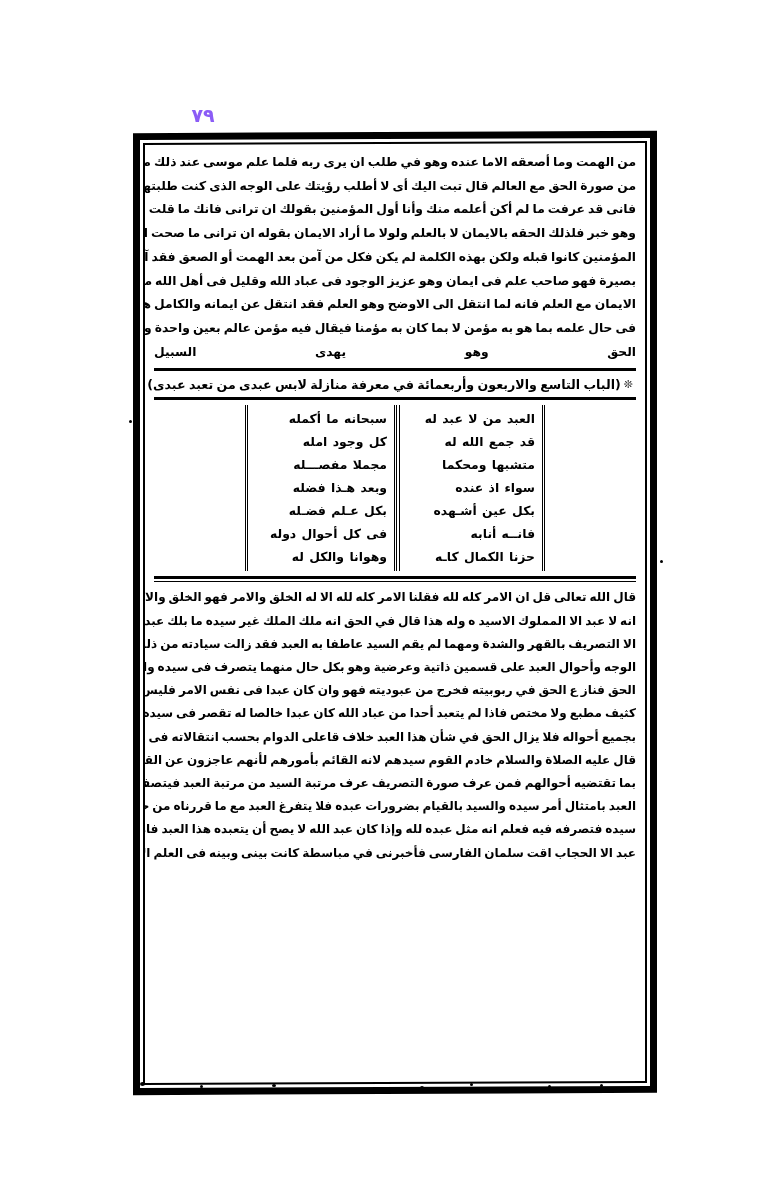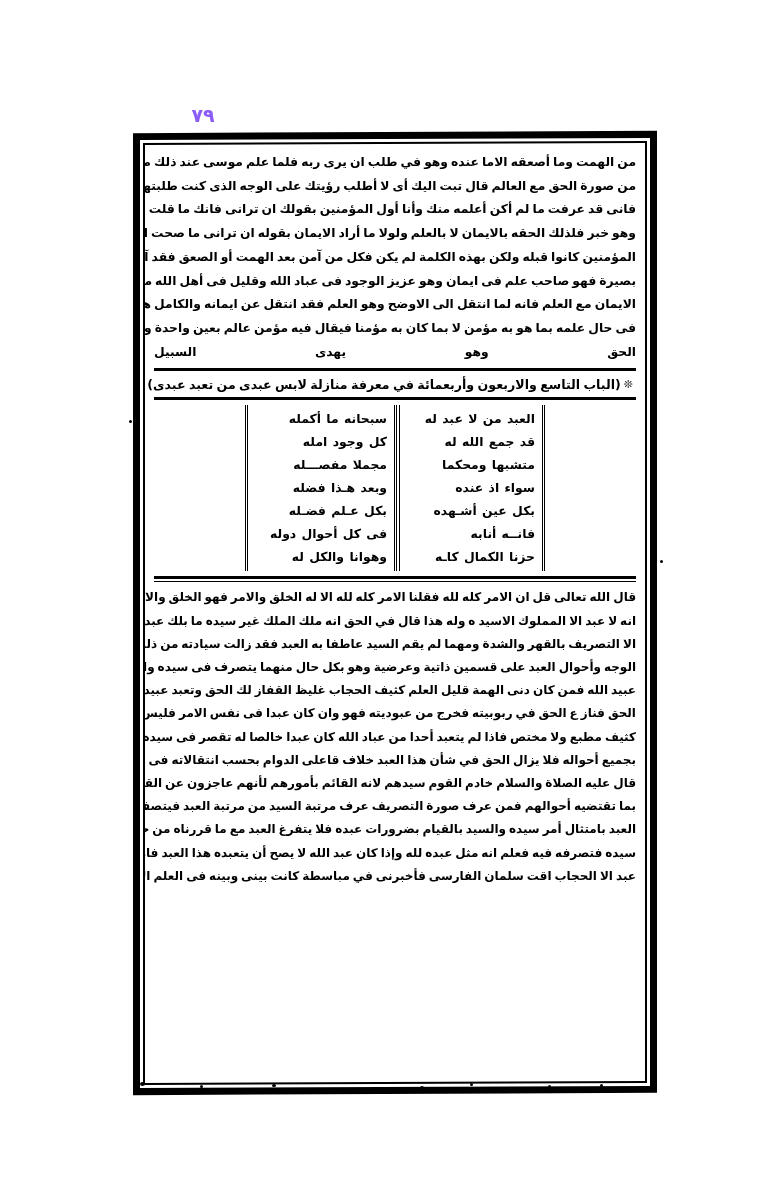--- a/index.html
+++ b/index.html
@@ -222,21 +222,20 @@
         </div>
       </div>
 
       <hr class="rule-double">
 
       <div class="arabic-block" id="paragraph-bottom">
         <span class="arabic-line">قال الله تعالى قل ان الامر كله لله فقلنا الامر كله لله الا له الخلق والامر فهو الخلق والامر اعلم</span>
         <span class="arabic-line">انه لا عبد الا المملوك الاسيد ه وله هذا قال في الحق انه ملك الملك غير سيده ما بلك عبد فان العبد</span>
         <span class="arabic-line">الا التصريف بالقهر والشدة ومهما لم يقم السيد عاطفا به العبد فقد زالت سيادته من ذلك</span>
         <span class="arabic-line">الوجه وأحوال العبد على قسمين ذاتية وعرضية وهو بكل حال منهما يتصرف فى سيده والكل</span>
-        <span class="arabic-line">عبيد الله فمن كان دنى الهمة قليل العلم كثيف الحجاب غليظ القفاز لك الحق وتعبد عبيد</span>
         <span class="arabic-line">الحق فناز ع الحق في ربوبيته فخرج من عبوديته فهو وان كان عبدا فى نفس الامر فليس هو</span>
         <span class="arabic-line">كثيف مطبع ولا مختص فاذا لم يتعبد أحدا من عباد الله كان عبدا خالصا له تقصر فى سيده</span>
         <span class="arabic-line">بجميع أحواله فلا يزال الحق في شأن هذا العبد خلاف قاعلى الدوام بحسب انتقالاته فى الاحوال</span>
         <span class="arabic-line">قال عليه الصلاة والسلام خادم القوم سيدهم لانه القائم بأمورهم لأنهم عاجزون عن القيام</span>
         <span class="arabic-line">بما تقتضيه أحوالهم فمن عرف صورة التصريف عرف مرتبة السيد من مرتبة العبد فيتصف</span>
         <span class="arabic-line">العبد بامتثال أمر سيده والسيد بالقيام بضرورات عبده فلا يتفرغ العبد مع ما قررناه من حاله</span>
         <span class="arabic-line">سيده فتصرفه فيه فعلم انه مثل عبده لله وإذا كان عبد الله لا يصح أن يتعبده هذا العبد فاملك</span>
         <span class="arabic-line">عبد الا الحجاب اقت سلمان الفارسى فأخبرنى في مباسطة كانت بينى وبينه فى العلم الالهى فقلت</span>
       </div>
 

